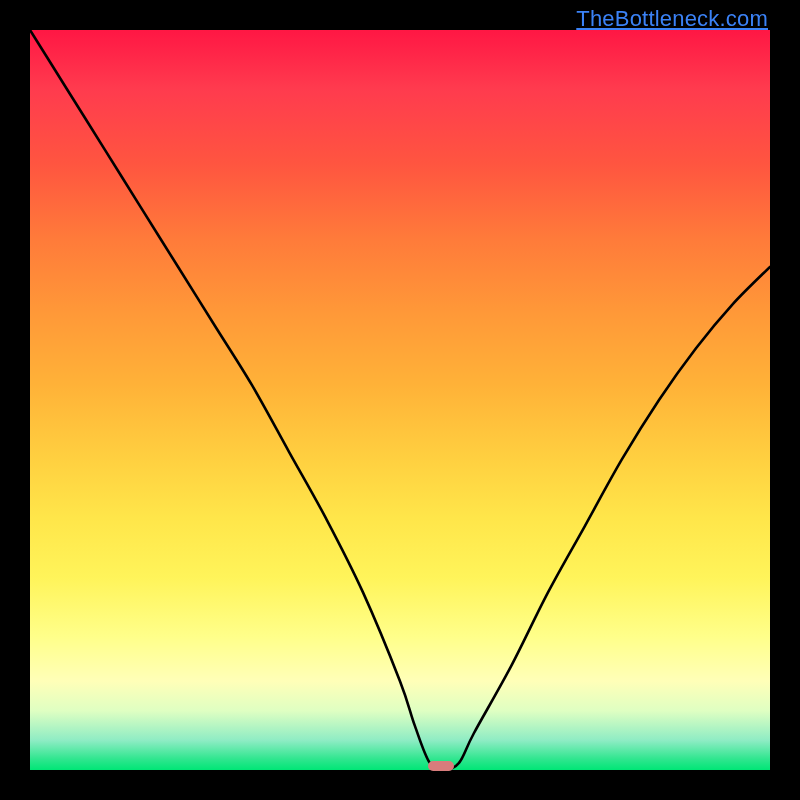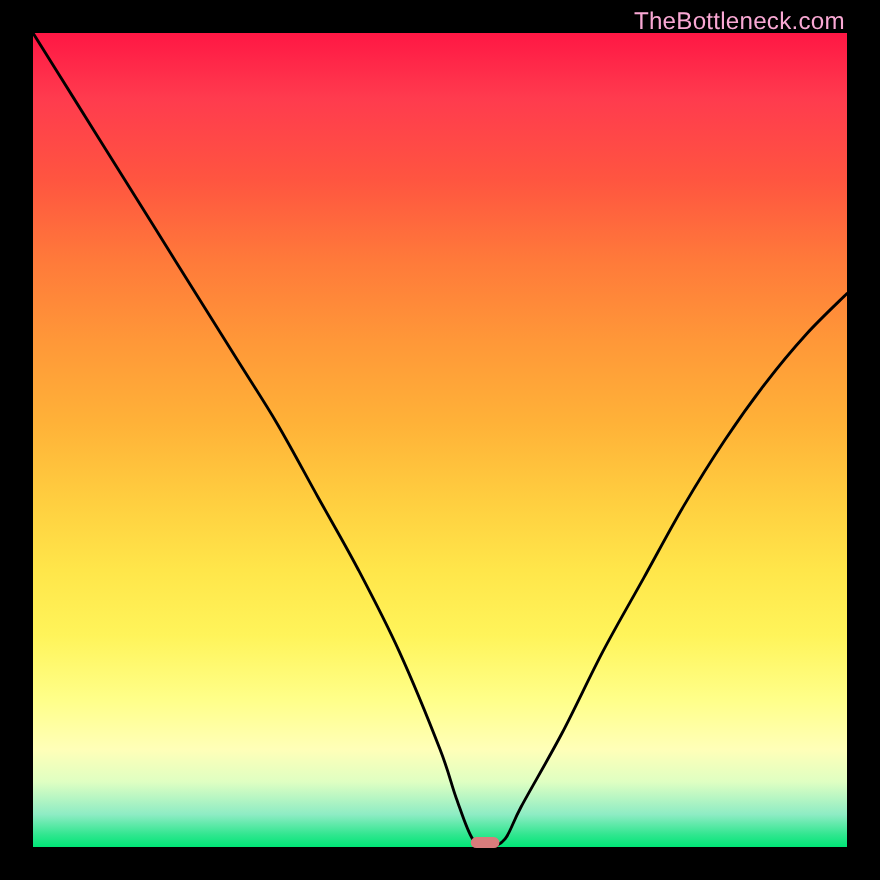--- a/index.html
+++ b/index.html
@@ -47,24 +47,25 @@
     width: 26px;
     height: 10px;
     background: #d87c7c;
     border-radius: 5px;
     transform: translate(-50%, -50%);
   }
   .watermark {
     position: absolute;
     top: 6px;
     right: 32px;
-    color: #f9a8d4;
+    color: #3b82f6;
     font-family: Arial, Helvetica, sans-serif;
     font-size: 22px;
     letter-spacing: 0.2px;
+    text-decoration: underline;
   }
 </style>
 </head>
 <body>
 
 <div class="plot-container">
   <div class="plot-bg"></div>
   <svg class="curve-layer" viewBox="0 0 740 740" preserveAspectRatio="none">
     <path id="curve-path" fill="none" stroke="#000" stroke-width="2.6" stroke-linejoin="round" stroke-linecap="round" d="M 0.00 0.00 C 6.17 9.87, 24.67 39.47, 37.00 59.20 C 49.33 78.93, 61.67 98.67, 74.00 118.40 C 86.33 138.13, 98.67 157.87, 111.00 177.60 C 123.33 197.33, 135.67 217.07, 148.00 236.80 C 160.33 256.53, 172.67 276.27, 185.00 296.00 C 197.33 315.73, 209.67 334.23, 222.00 355.20 C 234.33 376.17, 246.67 399.60, 259.00 421.80 C 271.33 444.00, 283.67 464.97, 296.00 488.40 C 308.33 511.83, 320.67 535.27, 333.00 562.40 C 345.33 589.53, 361.37 629.00, 370.00 651.20 C 378.63 673.40, 379.87 682.03, 384.80 695.60 C 389.73 709.17, 394.67 725.20, 399.60 732.60 C 404.53 740.00, 409.47 740.00, 414.40 740.00 C 419.33 740.00, 424.27 738.77, 429.20 732.60 C 434.13 726.43, 435.37 719.03, 444.00 703.00 C 452.63 686.97, 468.67 659.83, 481.00 636.40 C 493.33 612.97, 505.67 585.83, 518.00 562.40 C 530.33 538.97, 542.67 518.00, 555.00 495.80 C 567.33 473.60, 579.67 450.17, 592.00 429.20 C 604.33 408.23, 616.67 388.50, 629.00 370.00 C 641.33 351.50, 653.67 334.23, 666.00 318.20 C 678.33 302.17, 690.67 287.37, 703.00 273.80 C 715.33 260.23, 733.83 242.97, 740.00 236.80"></path>
   </svg>

